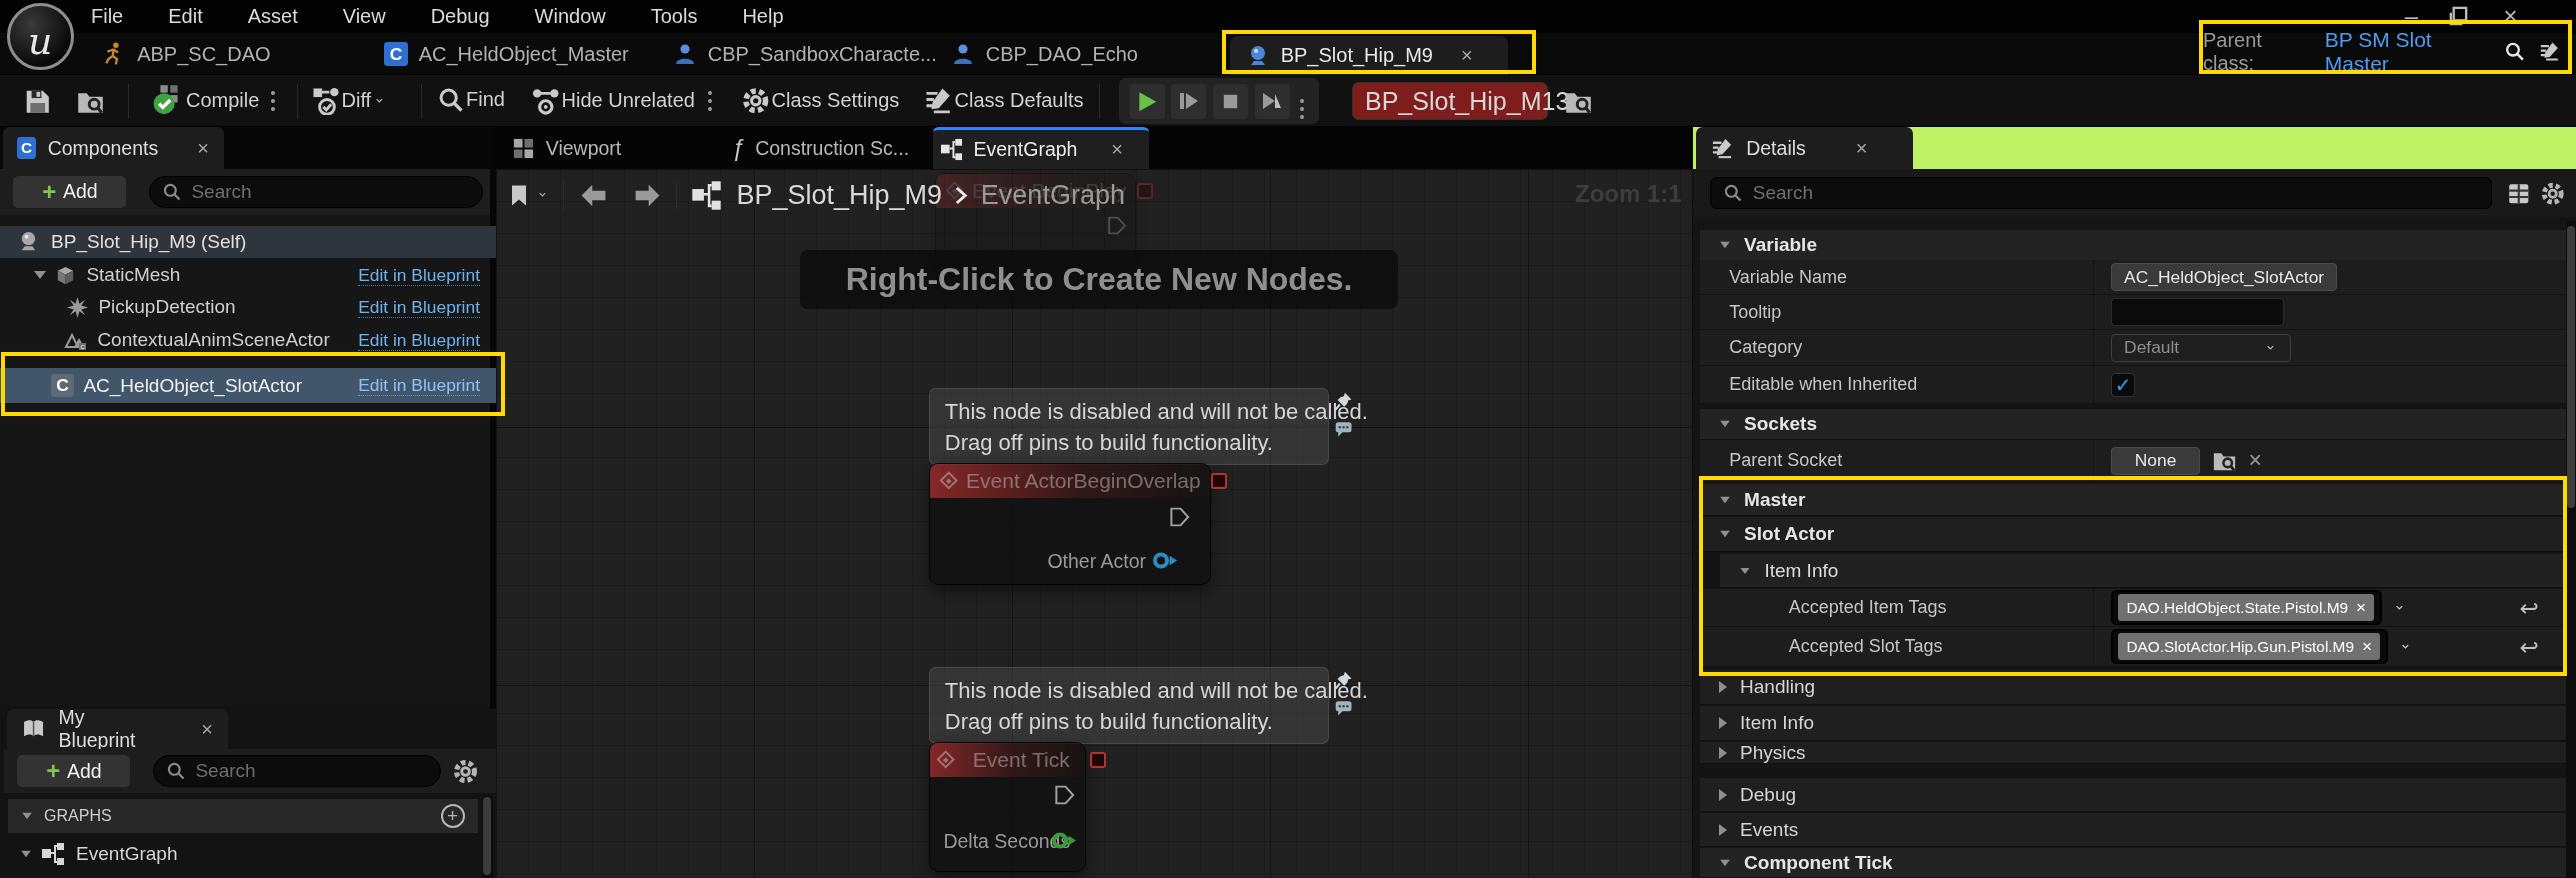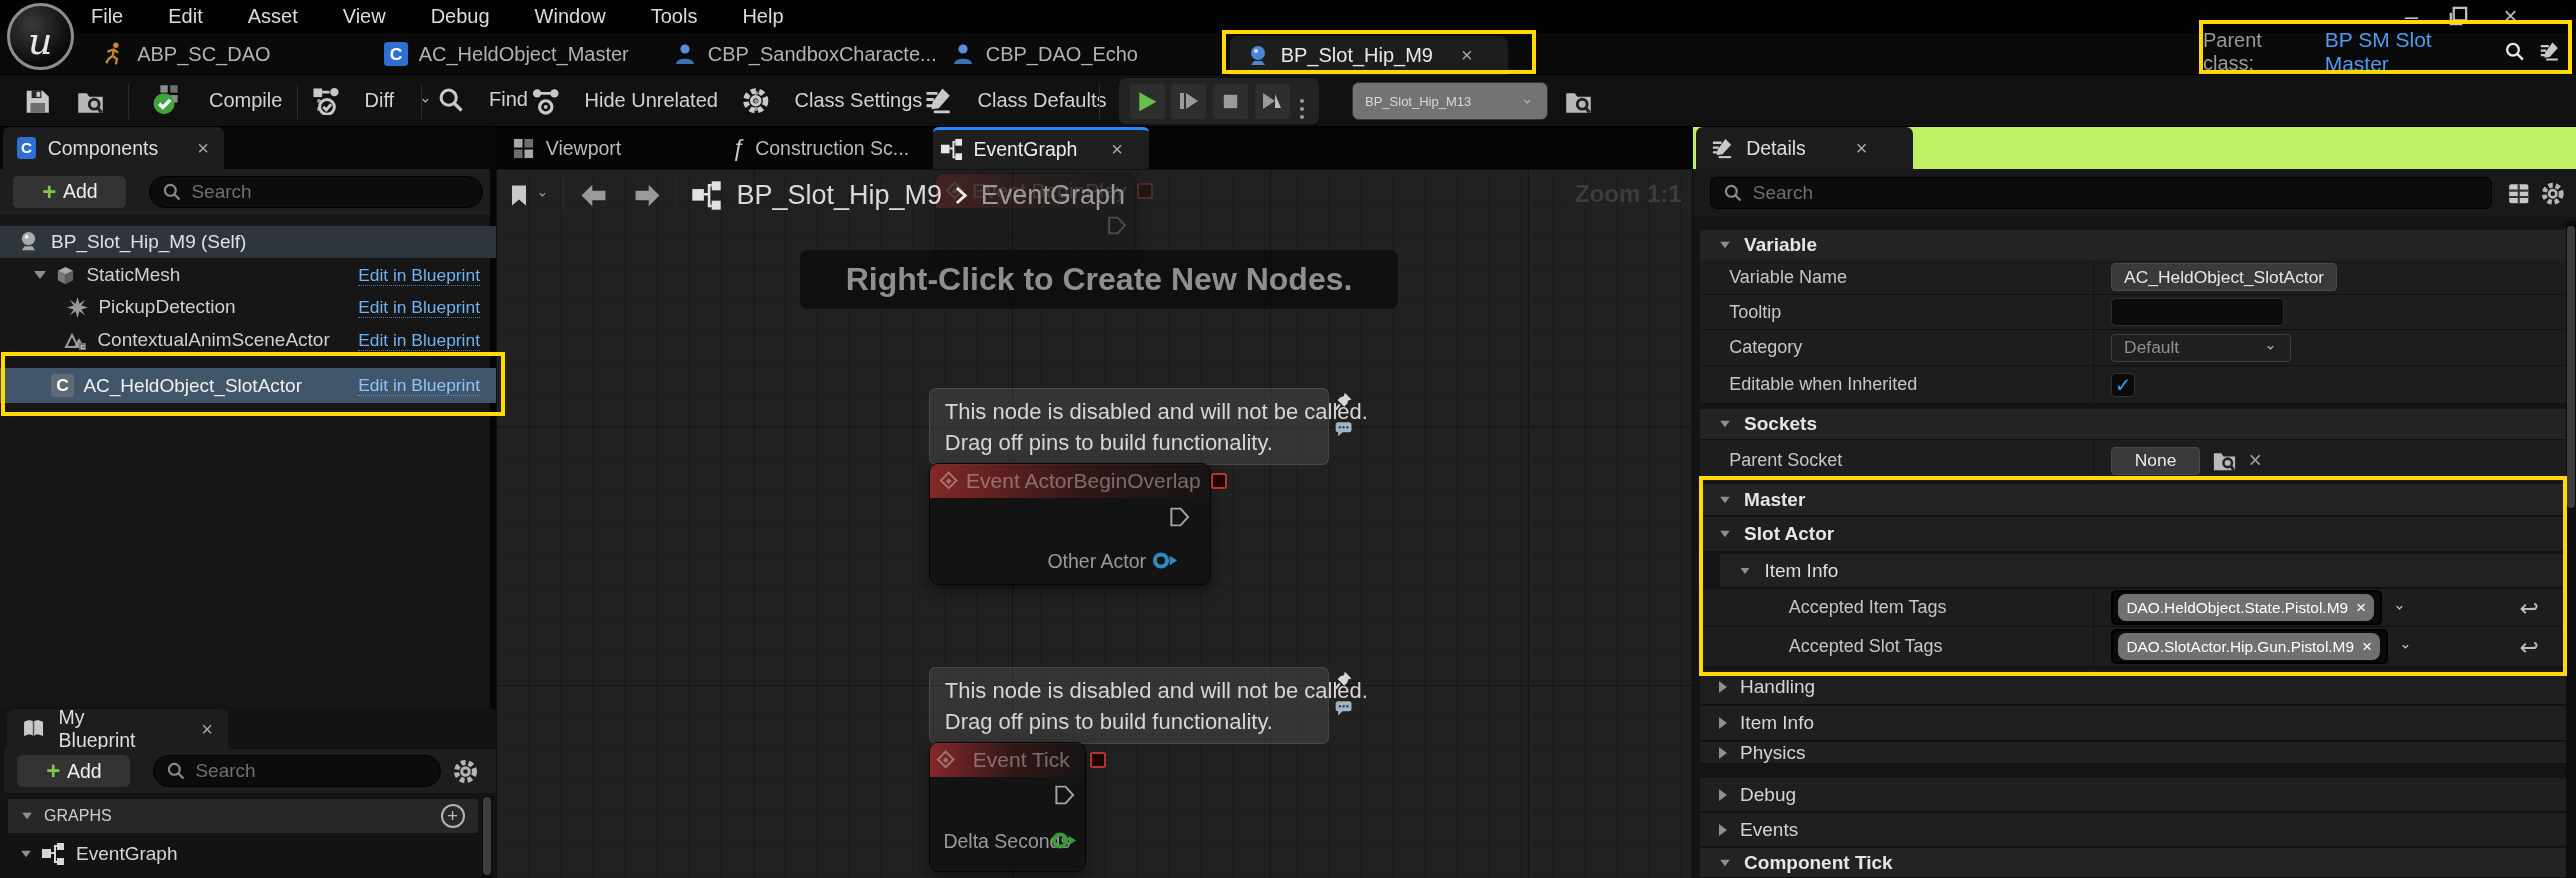--- a/index.html
+++ b/index.html
@@ -21,28 +21,28 @@
     border:3.4px solid #8e8e8e;display:flex;align-items:center;justify-content:center}
   .ue-logo span{font-family:"DejaVu Serif",serif;font-size:38px;font-style:italic;color:#e8e8e8;margin-top:9.4px}
   .asset-tab{display:flex;align-items:center;gap:10.7px;height:42px;font-size:20px;color:#b2b2b2;white-space:nowrap}
   .asset-tab.active{background:#1d1d1d;border-radius:8px 8px 0 0;color:#e9e9e9;padding:0 16px;height:39px;margin-top:3.4px}
   .hlbox{border:4px solid #ffd900;pointer-events:none;z-index:40}
   .parentbox{display:flex;align-items:center;justify-content:flex-end;gap:13.4px;padding-right:10.7px}
   .pc-label{color:#9b9b9b;font-size:20px}
   .pc-value{color:#4f9bf0;font-size:21px}
 
   
-  .tbtn{display:flex;align-items:center;gap:24px;color:#d2d2d2;font-size:20px;white-space:nowrap}
+  .tbtn{display:flex;align-items:center;gap:1px;color:#d2d2d2;font-size:20px;white-space:nowrap}
   .tsep{width:1.3px;height:35px;background:#2b2b2b}
   .vdots{width:4px;height:4px;border-radius:50%;background:#9a9a9a;box-shadow:0 8px 0 #9a9a9a,0 16px 0 #9a9a9a;margin-top:-14.8px}
   .chev{width:14.8px;height:9.4px}
   .playwell{display:flex;align-items:center;gap:6.7px;background:#232323;border-radius:6.7px;padding:5.4px 10.7px}
   .playbtn{width:35px;height:35px;display:flex;align-items:center;justify-content:center;background:#2e2e2e;border-radius:4px}
-  .dbgdrop{display:flex;align-items:center;justify-content:space-between;background:#737373;border:1.3px solid #333;
-    border-radius:6.7px;padding:0 12px;width:196px;height:38px;font-size:13px;color:#d8d8d8}
+  .dbgdrop{display:flex;align-items:center;justify-content:space-between;background:#7f1d1d;border:1.3px solid #333;
+    border-radius:6.7px;padding:0 12px;width:196px;height:38px;font-size:25px;color:#d8d8d8}
 
   
   .panel-tab{display:flex;align-items:center;gap:12px;background:#1d1d1d;border-radius:6.7px 6.7px 0 0;
     padding:0 14.8px;font-size:19.5px;color:#dedede;height:42px}
   .closex{color:#a8a8a8;font-size:20px}
   .addbtn{display:flex;align-items:center;justify-content:center;gap:6.7px;background:#333;border-radius:5.4px;
     width:113px;height:32px;font-size:19.5px;color:#efefef}
   .plus{color:#7fc850;font-size:24px;font-weight:bold;line-height:20px}
   .searchpill{display:flex;align-items:center;gap:9.4px;background:#0c0c0c;border:1.3px solid #000;border-radius:17.4px;
     padding:0 12px;height:32px}
@@ -86,21 +86,21 @@
   
   #detailspanel{left:1693px;top:127px;width:883px;height:751px;background:#141414}
   .dheader{position:absolute;left:6.7px;width:867px;background:#232323;display:flex;align-items:center;gap:13.4px;
     padding-left:19px;font-size:19px;font-weight:bold;color:#e6e6e6;border-bottom:1.3px solid #101010}
   .drow{position:absolute;left:6.7px;width:867px;background:#1d1d1d;border-bottom:1.3px solid #121212;display:flex;align-items:center}
   .dname{width:394px;padding-left:29.5px;font-size:18px;color:#c6c6c6;border-right:1.3px solid #141414;align-self:stretch;display:flex;align-items:center}
   .dval{display:flex;align-items:center;gap:10.7px;padding-left:17.4px;flex:1}
   .field{background:#3a3a3a;border:1.3px solid #4a4a4a;border-radius:4px;color:#e8e8e8;font-size:17.4px;
     display:flex;align-items:center;justify-content:center;padding:0 12px;height:28px}
   .tagwell{display:flex;align-items:center;background:#0a0a0a;border:2px solid #000;border-radius:5.4px;padding:2.7px 5.4px}
-  .tagchip{display:flex;align-items:center;gap:8px;background:#707070;border-radius:8px;color:#fff;font-size:15.4px;
+  .tagchip{display:flex;align-items:center;gap:8px;background:#707070;border-radius:3px;color:#fff;font-size:15.4px;
     padding:2.7px 8px;white-space:nowrap}
   .revert{font-family:"DejaVu Sans",sans-serif;color:#bfbfbf;font-size:23px}
   .scroll{position:absolute;background:#0d0d0d}
   .thumb{position:absolute;background:#3d3d3d;border-radius:4px}
 </style>
 </head>
 <body>
 
 <svg width="0" height="0" style="position:absolute">
   <defs>

